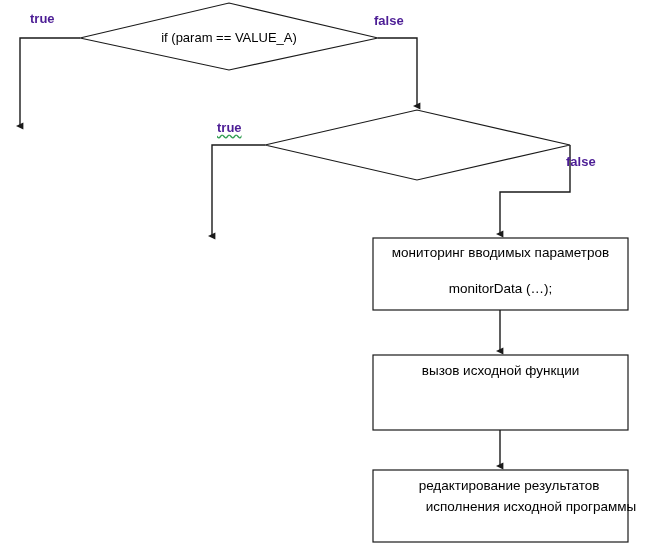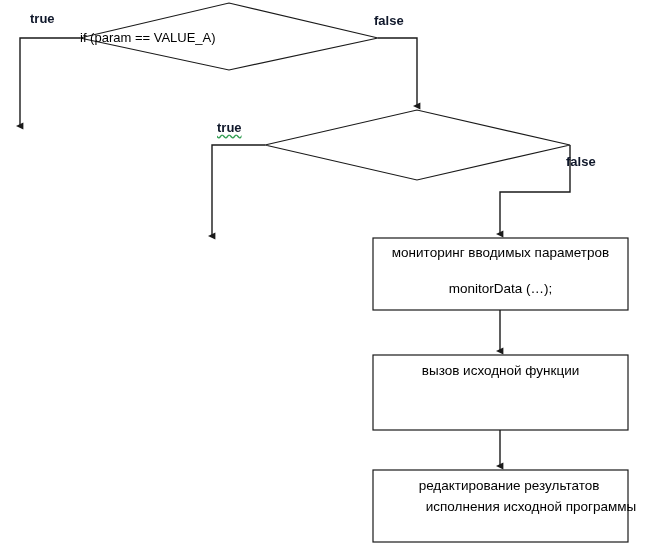--- a/index.html
+++ b/index.html
@@ -25,35 +25,35 @@
     left: 0;
     top: 0;
     width: 648px;
     height: 558px;
   }
   .edge-label {
     position: absolute;
     font-family: "Liberation Sans", sans-serif;
     font-size: 13px;
     font-weight: bold;
-    color: #0f172a;
+    color: #4c1d95;
     white-space: nowrap;
     letter-spacing: 0px;
   }
   .edge-label.misspelled {
     text-decoration: underline wavy #2e9b4f;
     text-decoration-skip-ink: none;
     text-underline-offset: 2px;
   }
   .node-text {
     position: absolute;
     font-family: "Liberation Sans", sans-serif;
     font-size: 13.5px;
     color: #000000;
-    text-align: left;
+    text-align: center;
     white-space: nowrap;
     line-height: 1.2;
   }
   .decision-text {
     font-size: 13px;
   }
   .box-text-block {
     position: absolute;
     text-align: center;
     font-size: 13.5px;

